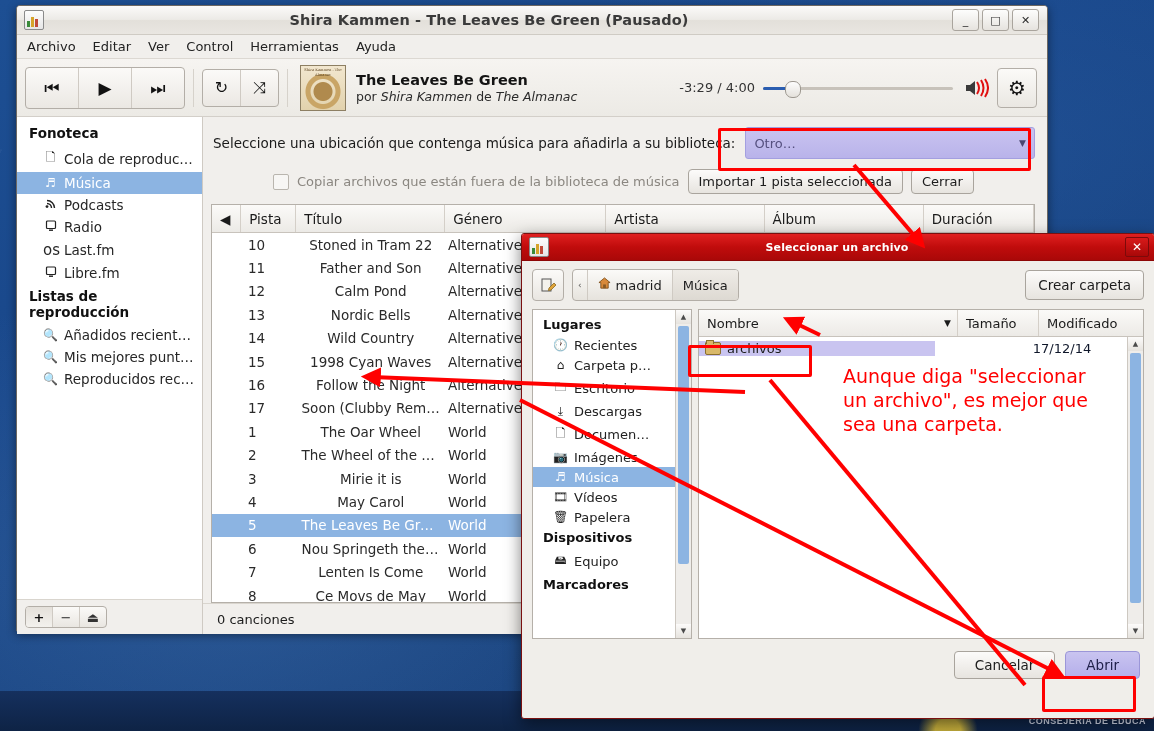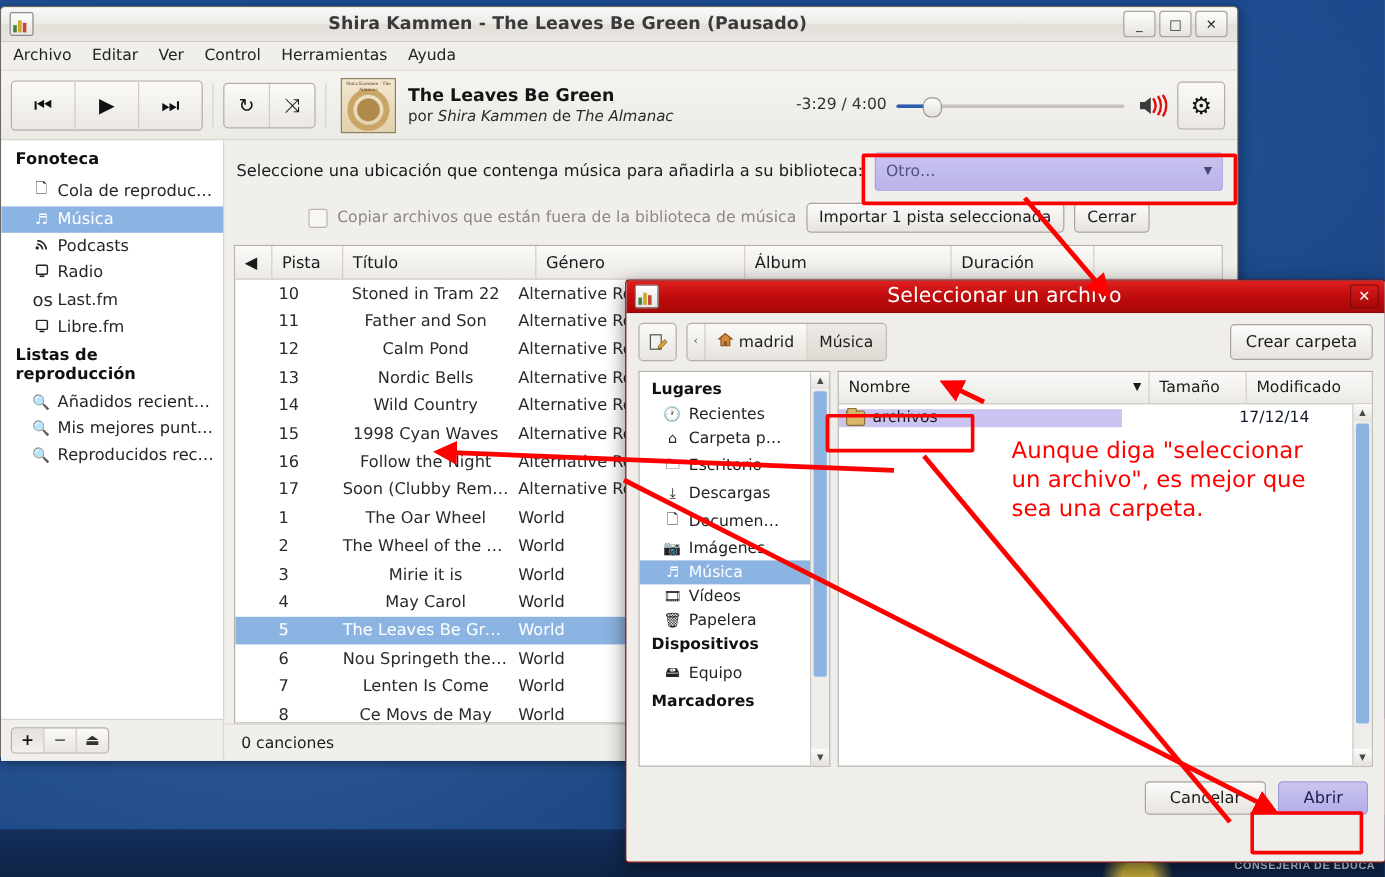--- a/index.html
+++ b/index.html
@@ -27,21 +27,21 @@
     background:radial-gradient(ellipse at 50% 100%,#f5d23a 0 30%,rgba(245,210,58,0) 70%);opacity:.8;}
   .dsk-blob2{position:absolute;left:1146px;bottom:52px;width:8px;height:80px;
     background:linear-gradient(180deg,#e8e6e1,#cfccc4);border-left:1px solid #9a978f;}
 
   
   .win{position:absolute;background:#f0eeea;border:1px solid #5a5550;
        box-shadow:0 3px 10px rgba(0,0,0,.45);}
   .titlebar{height:28px;display:flex;align-items:center;position:relative;}
 
   
-  #main{left:0;top:5px;width:1030px;height:625px;border:1px solid #6d6862;
+  #main{left:16px;top:5px;width:1030px;height:625px;border:1px solid #6d6862;
         border-radius:4px 4px 2px 2px;background:#f1efec;}
   #main .titlebar{
     background:linear-gradient(180deg,#fbfaf9 0%,#eceae6 48%,#e3e0da 52%,#e9e6e1 100%);
     border-bottom:1px solid #cfcbc4;border-radius:3px 3px 0 0;}
   .title-icon{width:18px;height:18px;margin-left:7px;flex:0 0 auto;
     background:linear-gradient(180deg,#fdfdfd,#e6e6e6);border:1px solid #8a8a8a;border-radius:2px;
     position:relative;overflow:hidden;}
   .title-icon i{position:absolute;bottom:2px;width:3px;background:#2f7fd0;}
   .title-icon i:nth-child(1){left:2px;height:6px;background:#3a8a3a;}
   .title-icon i:nth-child(2){left:6px;height:10px;background:#d6a42a;}
@@ -138,21 +138,21 @@
     font-size:7px;color:#4a4a4a;background:linear-gradient(180deg,#fcfbfa,#e6e3de);}
   .vscroll .thumb{position:absolute;left:2px;right:2px;background:#8cb4e2;border-radius:2px;}
   .statusbar{height:30px;display:flex;align-items:center;padding-left:14px;font-size:13px;
     color:#1c1c1c;border-top:1px solid #d9d5ce;background:#f1efec;}
 
   
   #dlg{left:521px;top:233px;width:632px;height:484px;border:1px solid #7a1010;border-radius:3px;
        background:#f0eeea;box-shadow:0 5px 16px rgba(0,0,0,.5);}
   #dlg .titlebar{height:26px;background:linear-gradient(180deg,#e02020 0%,#c00c0c 50%,#a90808 100%);
     border-bottom:1px solid #8d0606;border-radius:2px 2px 0 0;}
-  #dlg .title-text{color:#fff;font-size:17px;font-weight:normal;margin-left:0;}
+  #dlg .title-text{color:#fff;font-size:11px;font-weight:bold;margin-left:0;}
   .dlg-close{width:22px;height:18px;margin-right:5px;border:1px solid #7d0a0a;border-radius:2px;
     background:linear-gradient(180deg,#d81a1a,#a80808);color:#fff;font-size:12px;font-weight:bold;
     display:flex;align-items:center;justify-content:center;}
   .pathbar{height:48px;display:flex;align-items:center;padding:0 10px;gap:8px;}
   .pb-icon{width:30px;height:30px;border:1px solid #b3aea7;border-radius:4px;
     background:linear-gradient(180deg,#fbfaf8,#e9e6e1);display:flex;align-items:center;
     justify-content:center;font-size:15px;}
   .crumbs{display:flex;border:1px solid #b3aea7;border-radius:4px;overflow:hidden;
     background:linear-gradient(180deg,#fbfaf8,#e6e3dd);height:30px;}
   .crumb{display:flex;align-items:center;gap:5px;padding:0 10px;font-size:13px;color:#1c1c1c;
@@ -356,20 +356,21 @@
           <div class="btn">Cerrar</div>
         </div>
       </div>
 
       <div class="listwrap">
         <div class="thead">
           <div class="th c-ic">◀</div>
           <div class="th c-no">Pista</div>
           <div class="th c-ti">Título</div>
           <div class="th c-ge">Género</div>
+          <div class="th c-ar">Artista</div>
           <div class="th c-al">Álbum</div>
           <div class="th c-du">Duración</div>
         </div>
         <div style="display:flex;flex:1;min-height:0;">
           <div class="tbody" id="track-rows">
               <div class="trow">
                 <div class="td c-ic"></div>
                 <div class="td c-no">10</div>
                 <div class="td c-ti">Stoned in Tram 22</div>
                 <div class="td c-ge">Alternative Ro</div>

